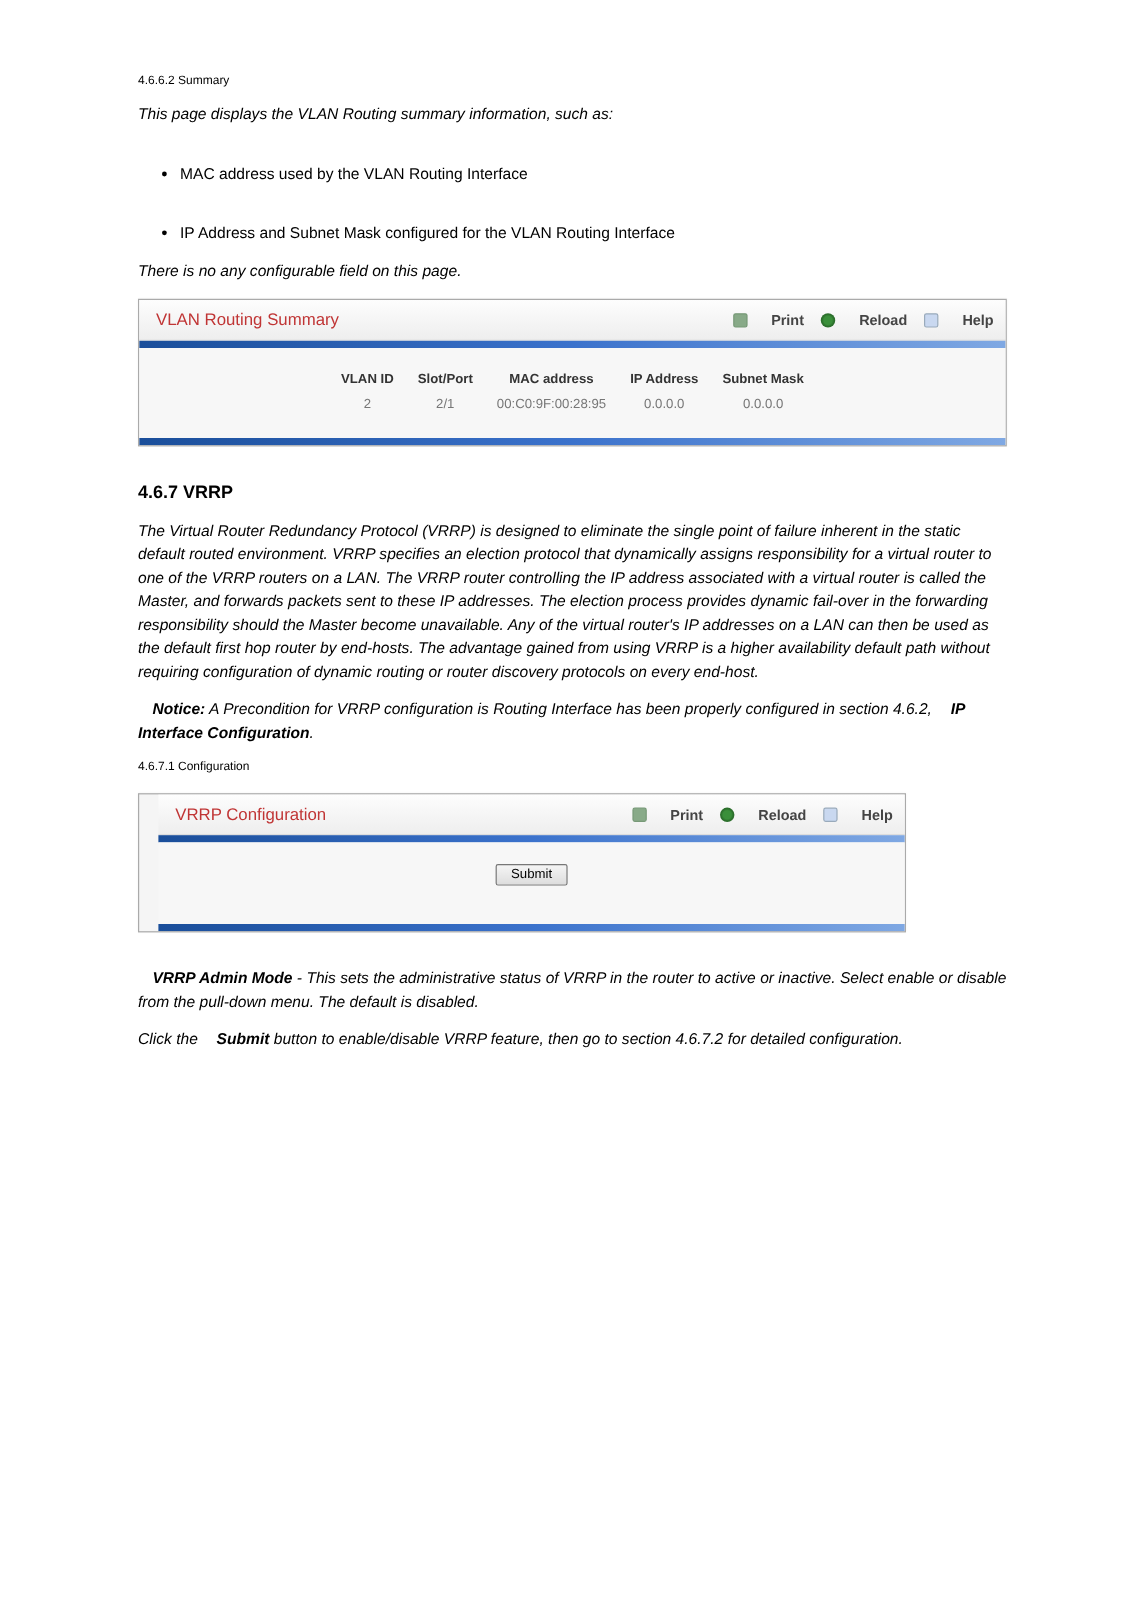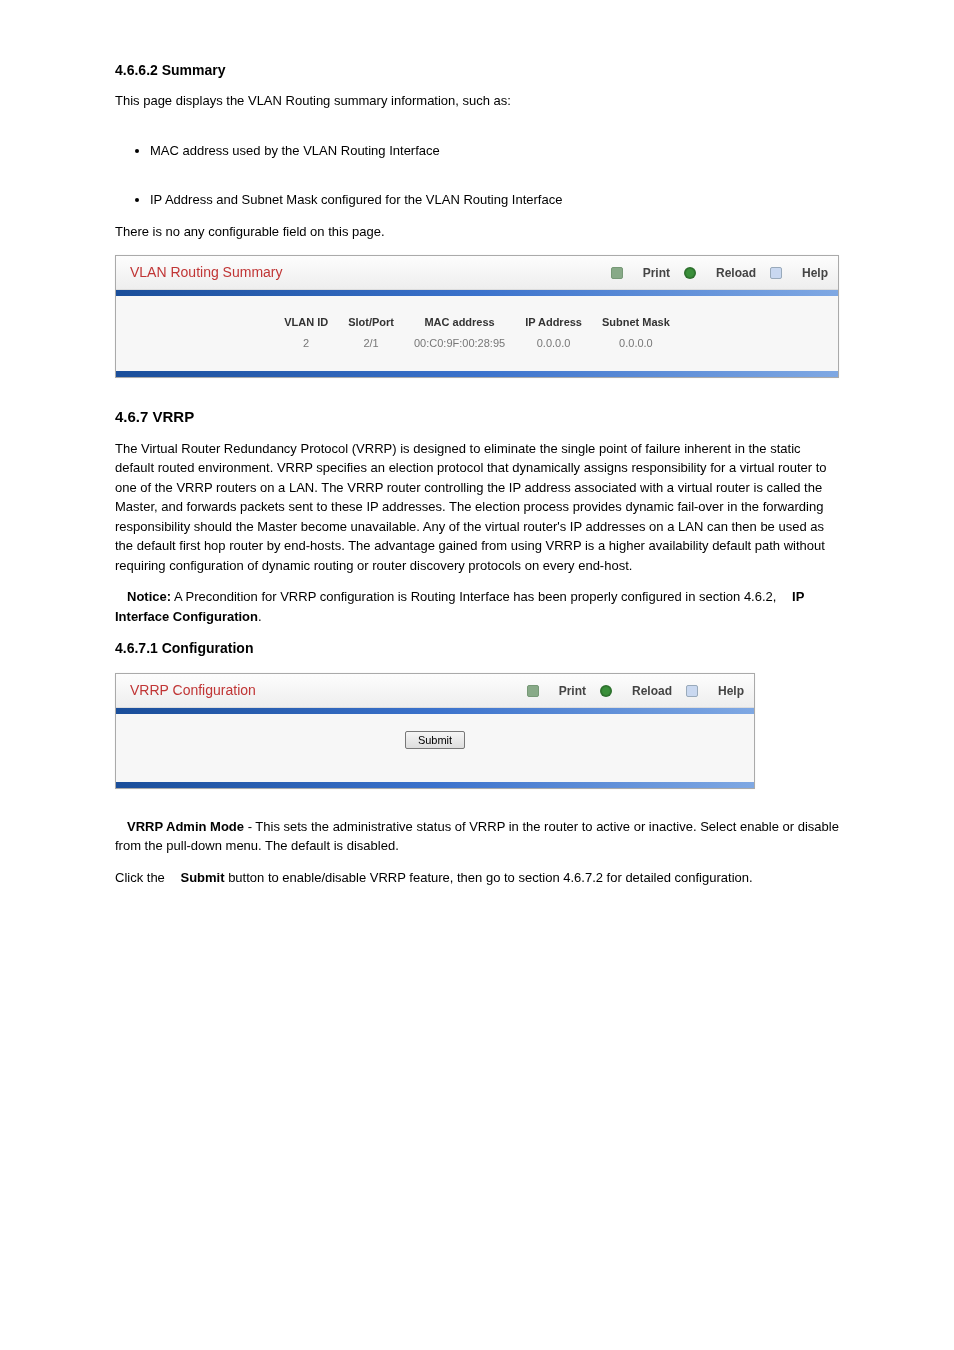--- a/index.html
+++ b/index.html
@@ -4,22 +4,22 @@
   <style>
     * { margin: 0; padding: 0; box-sizing: border-box; }
     body {
       font-family: Arial, sans-serif;
       background: #fff;
       color: #000;
       font-size: 13px;
       line-height: 1.5;
     }
     .page { width: 954px; margin: 0 auto; padding: 60px 115px 60px 115px; }
-    .section-num { font-weight: bold; font-size: 14px; margin-bottom: 10px; }
-    .para { margin-bottom: 12px; }
+    .section-num { font-weight: normal; font-size: 10px; margin-bottom: 10px; }
+    .para { margin-bottom: 12px; font-style: italic; }
     .list { margin-left: 35px; margin-bottom: 12px; }
     .list li { margin-bottom: 2px; list-style: disc; margin-top: 30px; }
     .bold { font-weight: bold; padding-left: 12px; }
     .screenshot {
       margin: 14px 0 28px 0;
       border: 1px solid #aaa;
       background: #f5f5f5;
       box-shadow: 0 0 2px rgba(0,0,0,.05);
       overflow: hidden;
     }
@@ -45,21 +45,21 @@
     .ss-tablewrap { display:flex; justify-content:center; }
     table.sst { border-collapse: collapse; font-size: 11px; text-align:center; }
     table.sst th { font-weight:bold; color:#333; padding: 2px 10px; }
     table.sst td { color:#777; padding: 2px 10px; }
     .ss-foot { height:6px; background: linear-gradient(to right,#1a4e9a,#3b72cc 50%,#7fa8e3); }
     .formrow { text-align:center; margin-bottom:14px; }
     .formrow label { font-size:11px; color:#333; margin-right:6px; }
     select.fake { font-size:11px; border:1px solid #666; background:#fff; padding:1px 2px; }
     .btn { font-size:11px; border:1px solid #777; background:linear-gradient(#f5f5f5,#ddd); padding:2px 12px; border-radius:2px; cursor:pointer; }
     h3.subhead { font-size: 15px; font-weight: bold; margin: 20px 0 10px; }
-    .ss-narrow { width: 640px; margin-left: 0; }
+    .ss-narrow { width: 640px; margin-left: 0; padding-left: 16px; }
   </style>
 </head>
 <body>
 
 <div class="page">
 
   <p class="section-num">4.6.6.2 Summary</p>
   <p class="para">This page displays the VLAN Routing summary information, such as:</p>
   <ul class="list">
     <li>MAC address used by the VLAN Routing Interface</li>

